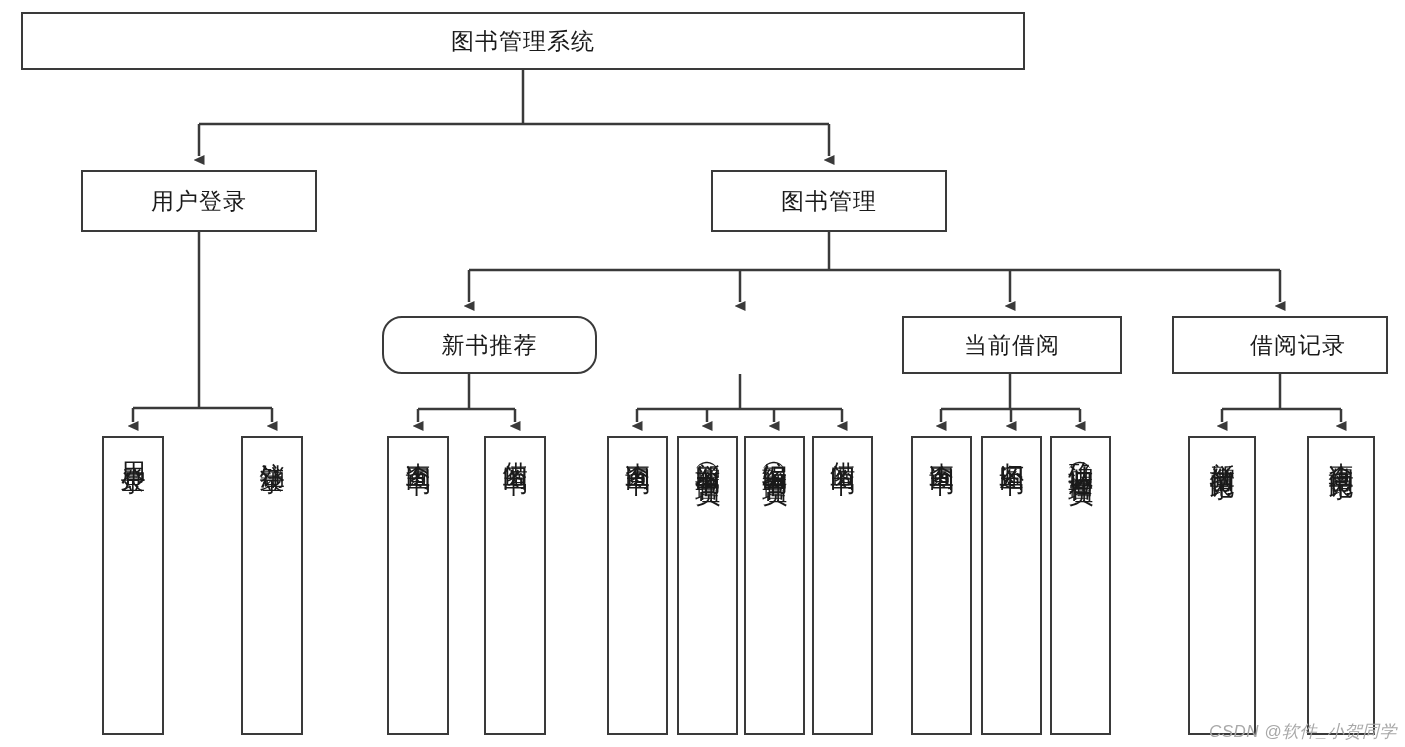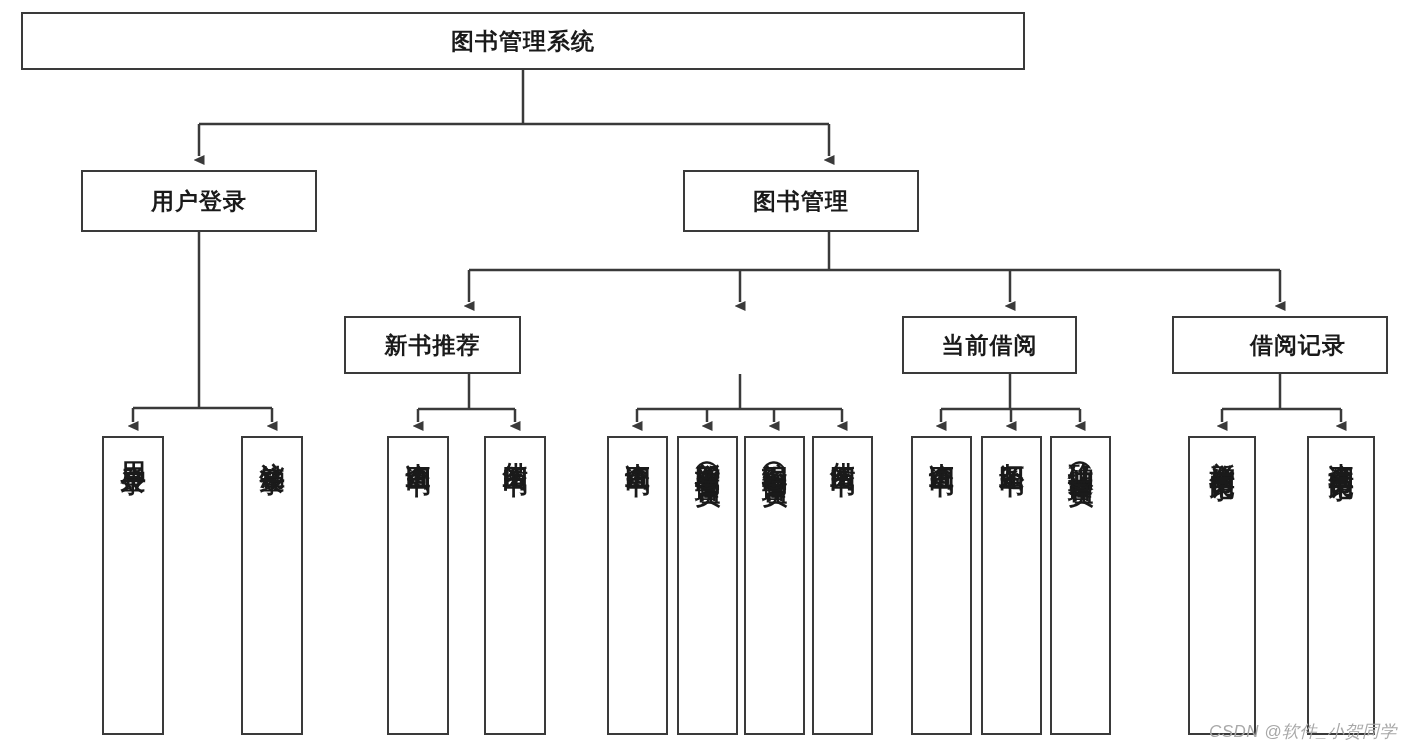--- a/index.html
+++ b/index.html
@@ -27,21 +27,20 @@
   }
   .node {
     position: absolute;
     box-sizing: border-box;
     background: #ffffff;
     border: 2.5px solid #3a3a3a;
     display: flex;
     align-items: center;
     justify-content: center;
     color: #1a1a1a;
-    font-weight: bold;
   }
   .node.h {
     font-size: 23px;
     letter-spacing: 1px;
   }
   .node.v {
     writing-mode: vertical-rl;
     text-orientation: upright;
     font-size: 25px;
     letter-spacing: 3px;
@@ -120,28 +119,28 @@
     </g>
   </svg>
 
   <div class="node h" id="root-node" style="left: 21px; top: 12px; width: 1004px; height: 58px;">
     <span class="label">图书管理系统</span>
   </div>
 
   <div class="node h" id="l1-0" style="left: 81px; top: 170px; width: 236px; height: 62px;">
     <span class="label">用户登录</span>
   </div>
-  <div class="node h" id="l1-1" style="left: 683px; top: 170px; width: 236px; height: 62px;">
+  <div class="node h" id="l1-1" style="left: 711px; top: 170px; width: 236px; height: 62px;">
     <span class="label">图书管理</span>
   </div>
 
-  <div class="node h" id="l2-0" style="left: 344px; top: 316px; width: 177px; height: 58px;">
+  <div class="node h" id="l2-0" style="left: 382px; top: 316px; width: 215px; height: 58px; border-radius: 20px;">
     <span class="label">新书推荐</span>
   </div>
-  <div class="node h" id="l2-2" style="left: 902px; top: 316px; width: 175px; height: 58px;">
+  <div class="node h" id="l2-2" style="left: 902px; top: 316px; width: 220px; height: 58px;">
     <span class="label">当前借阅</span>
   </div>
   <div class="node h" id="l2-3" style="left: 1172px; top: 316px; width: 216px; height: 58px; padding-left: 36px;">
     <span class="label">借阅记录</span>
   </div>
 
   <div class="node v" id="lf-0" style="left: 102px; top: 436px; width: 62px; height: 299px;">
     <span class="label">用户登录</span>
   </div>
   <div class="node v" id="lf-1" style="left: 241px; top: 436px; width: 62px; height: 299px;">

